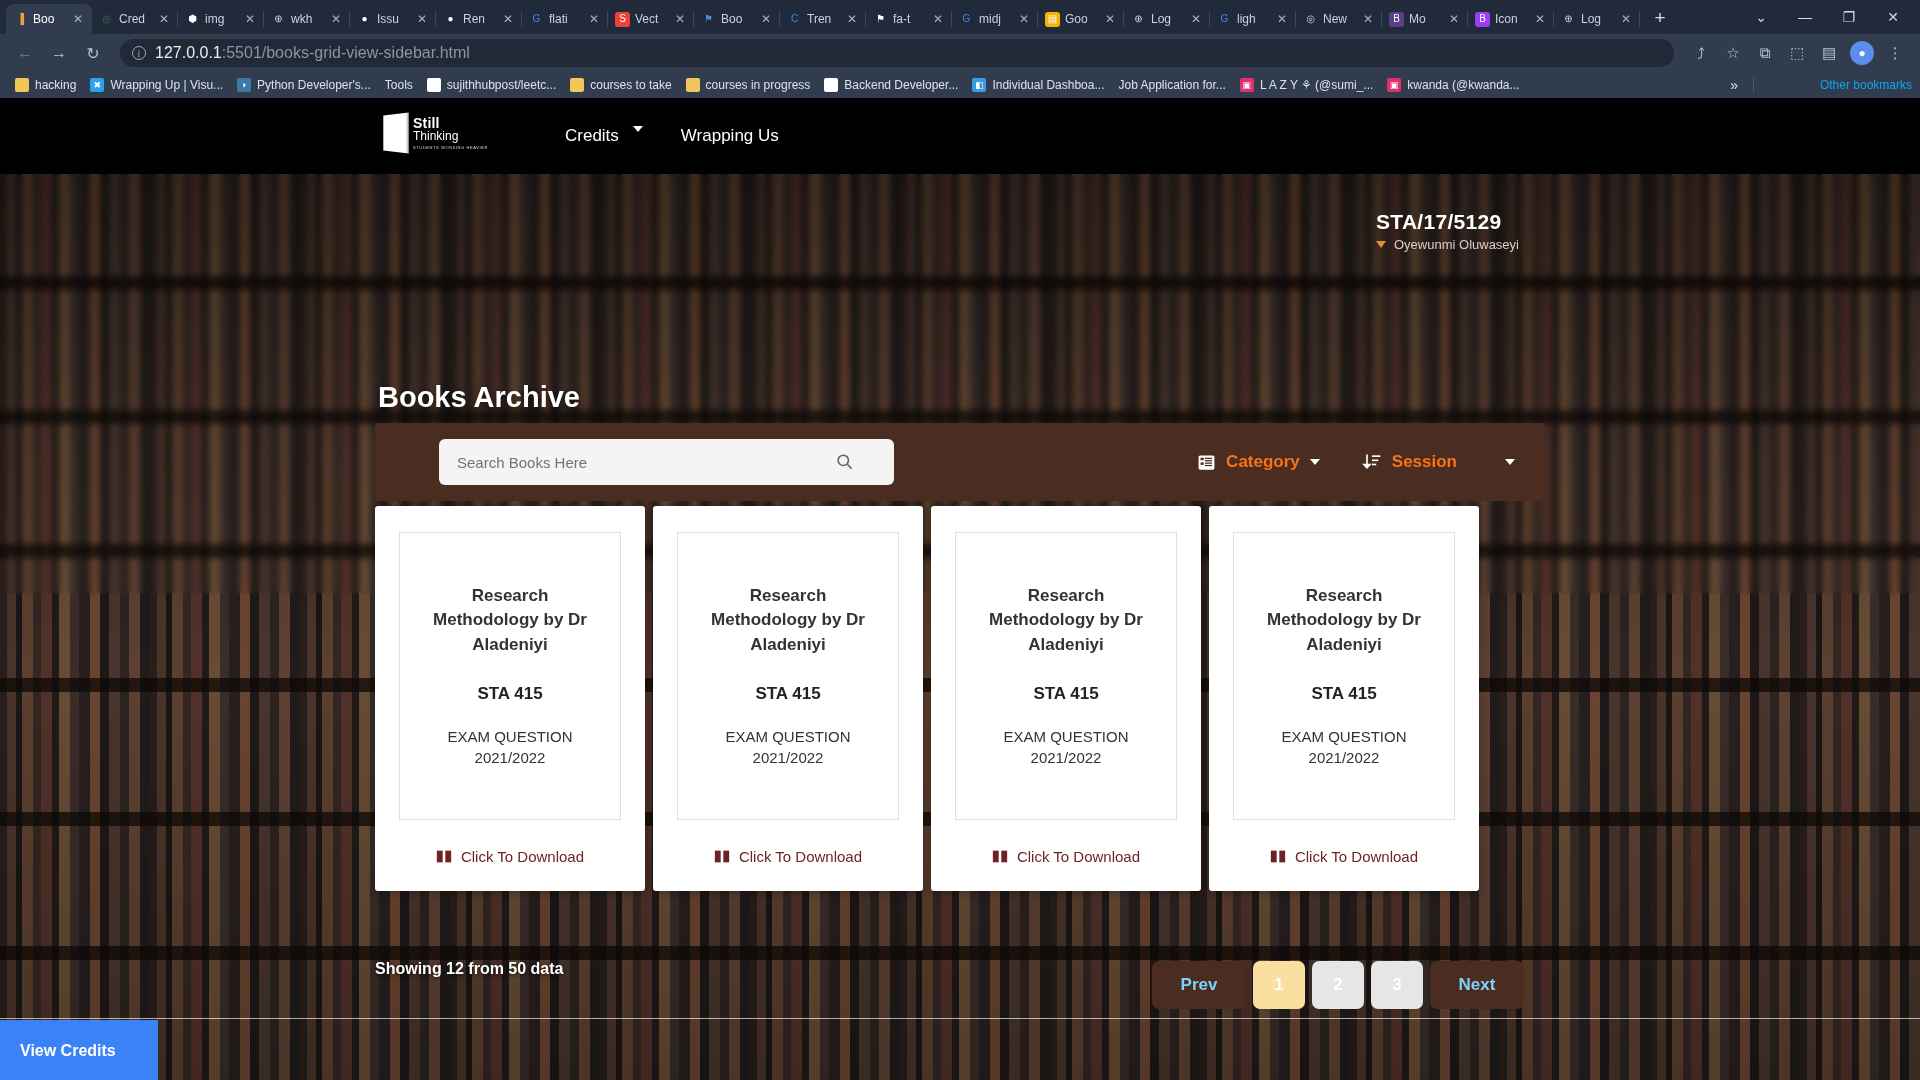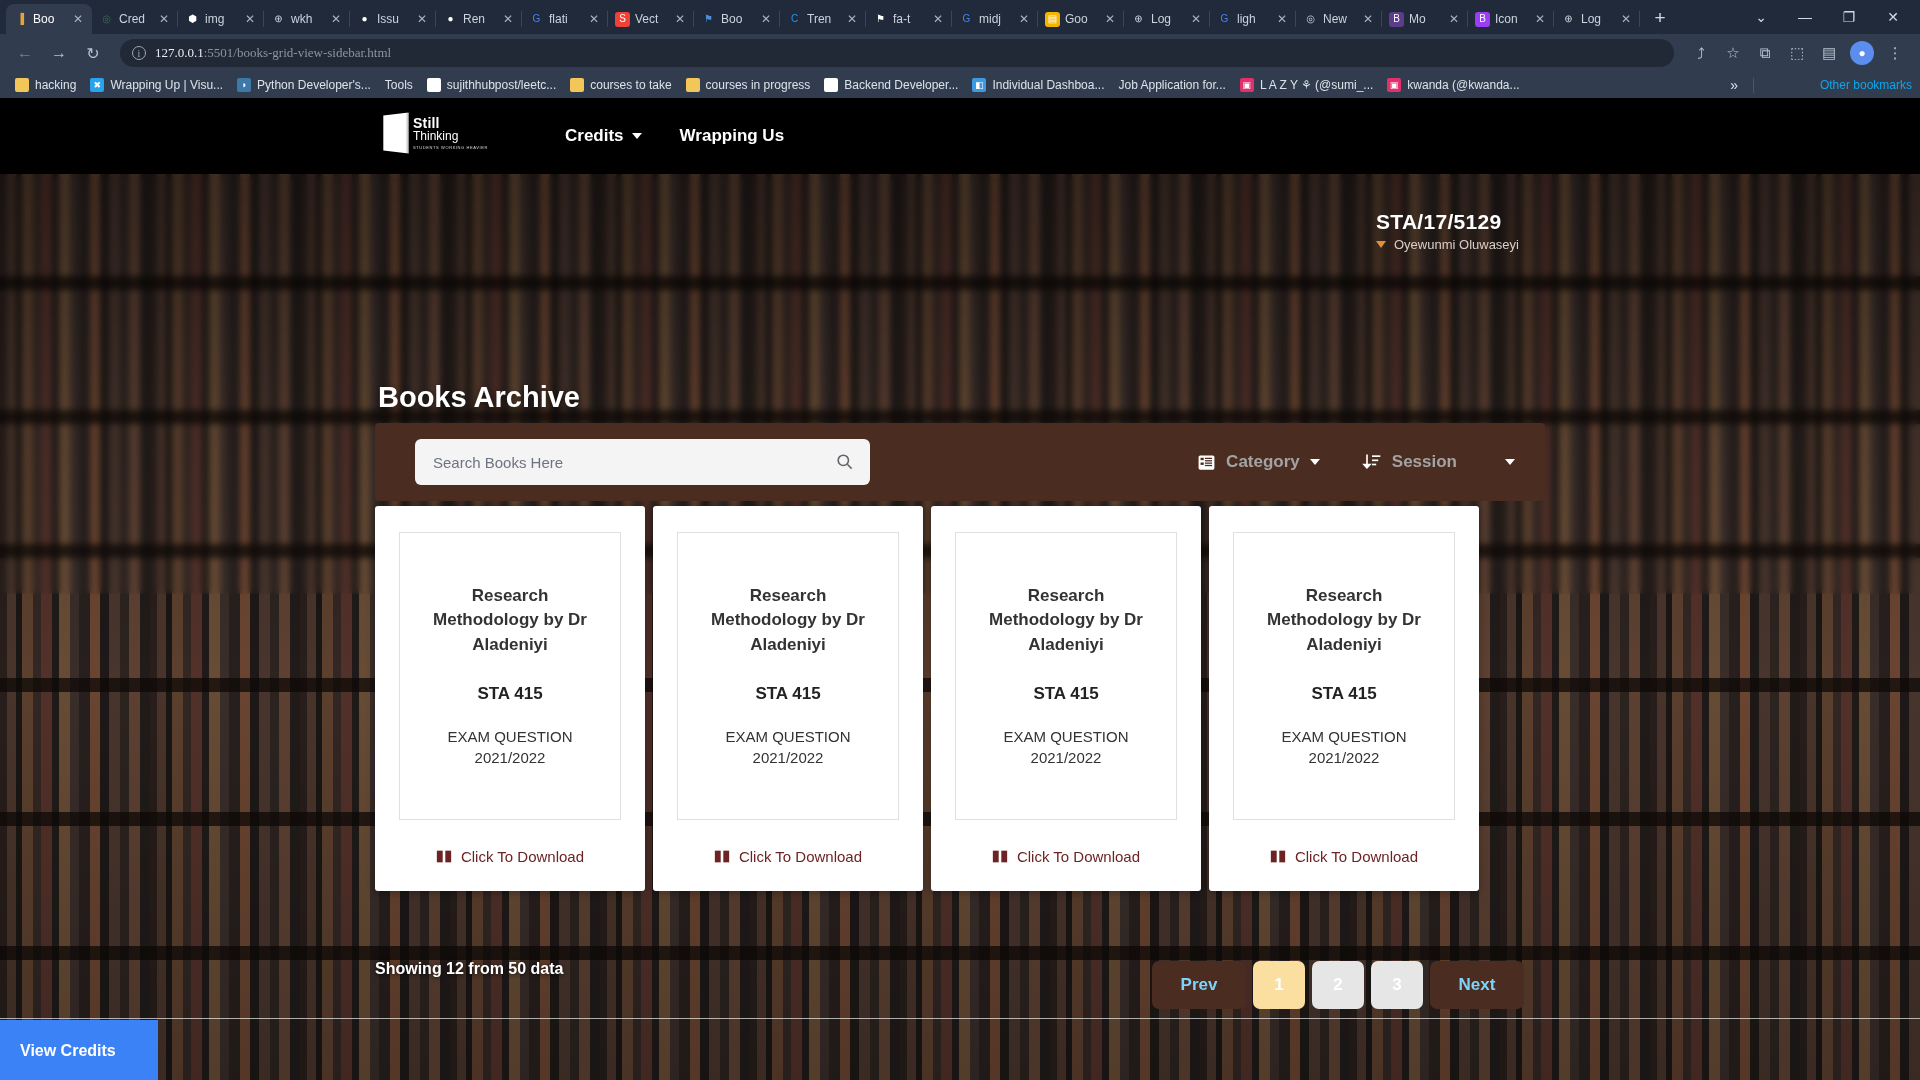--- a/index.html
+++ b/index.html
@@ -69,21 +69,21 @@
     flex: 1 1 auto; height: 28px; background: #212936;
     border-radius: 14px; display: flex; align-items: center;
     padding: 0 12px; gap: 9px; margin: 0 8px; position: relative;
   }
   .omnibox .info-ic {
     width: 14px; height: 14px; border: 1.4px solid #a0a8b4;
     border-radius: 50%; color: #a0a8b4; font-size: 10px;
     display: flex; align-items: center; justify-content: center;
     font-family: "Liberation Serif", serif; flex: 0 0 14px;
   }
-  .omnibox .url { font-size: 13px; color: #8b94a2; font-family: Liberation Serif, serif; }
+  .omnibox .url { font-size: 16px; color: #8b94a2; }
   .omnibox .url b { color: #e9edf3; font-weight: 400; }
   .navright { display: flex; align-items: center; gap: 2px; }
   .navright .navbtn { font-size: 15px; }
   .avatar-btn {
     width: 24px; height: 24px; border-radius: 50%;
     background: #5b8def; color: #fff; font-size: 12px;
     display: flex; align-items: center; justify-content: center;
     margin: 0 4px;
   }
 
@@ -139,22 +139,22 @@
   .logo .ltext { color: #fff; line-height: 1.05; }
   .logo .ltext .l1 { font-size: 14px; font-weight: 700; letter-spacing: .2px; }
   .logo .ltext .l2 { font-size: 12px; font-weight: 400; }
   .logo .ltext .l3 { font-size: 4px; letter-spacing: .6px; color: #ddd; margin-top: 3px; }
 
   .nav-links {
     position: absolute; left: 565px; top: 0; height: 76px;
     display: flex; align-items: center; gap: 38px;
   }
   .nav-links a {
-    color: #fff; font-size: 17px; font-weight: 700;
-    text-decoration: none; display: flex; align-items: center; gap: 8px;
+    color: #fff; font-size: 17px; font-weight: 400;
+    text-decoration: none; display: flex; align-items: flex-start; gap: 14px;
   }
   .caret-dn {
     width: 0; height: 0; border-left: 5px solid transparent;
     border-right: 5px solid transparent; border-top: 6px solid #fff;
     display: inline-block;
   }
 
   .upload-btn {
     position: absolute; left: 1141px; top: 119px;
     width: 188px; height: 50px; background: #4a2d20;
@@ -221,34 +221,34 @@
     width: 1170px; height: 78px; background: #4a2d20;
     border-radius: 4px; z-index: 3;
     display: flex; align-items: center;
   }
   .search-wrap {
     position: relative; margin-left: 40px; width: 455px; height: 46px;
   }
   .search-input {
     width: 100%; height: 46px; border-radius: 6px; border: none;
     background: #f4f4f4; padding: 0 44px 0 18px;
-    font-size: 15px; color: #0369a1; font-family: "Liberation Sans", sans-serif;
+    font-size: 15px; color: #0369a1; font-family: "Liberation Sans", sans-serif; margin-left: 24px;
   }
   .search-input::placeholder { color: #6d7380; }
   .search-ic {
     position: absolute; right: 16px; top: 13px;
     width: 19px; height: 19px; color: #5f6570;
   }
   .filters {
     margin-left: auto; display: flex; align-items: center;
     gap: 42px; padding-right: 30px;
   }
   .filter-item {
     display: flex; align-items: center; gap: 10px;
-    color: #a3a3a3; font-size: 17px; font-weight: 700; cursor: pointer;
+    color: #f97316; font-size: 17px; font-weight: 700; cursor: pointer;
   }
   .filter-item .sep { width: 28px; display: inline-block; }
 
   
   .cards {
     position: absolute; top: 408px; left: 375px;
     width: 1170px; display: flex; gap: 8px; z-index: 3;
   }
   .card {
     width: 270px; height: 385px; background: #fff;

